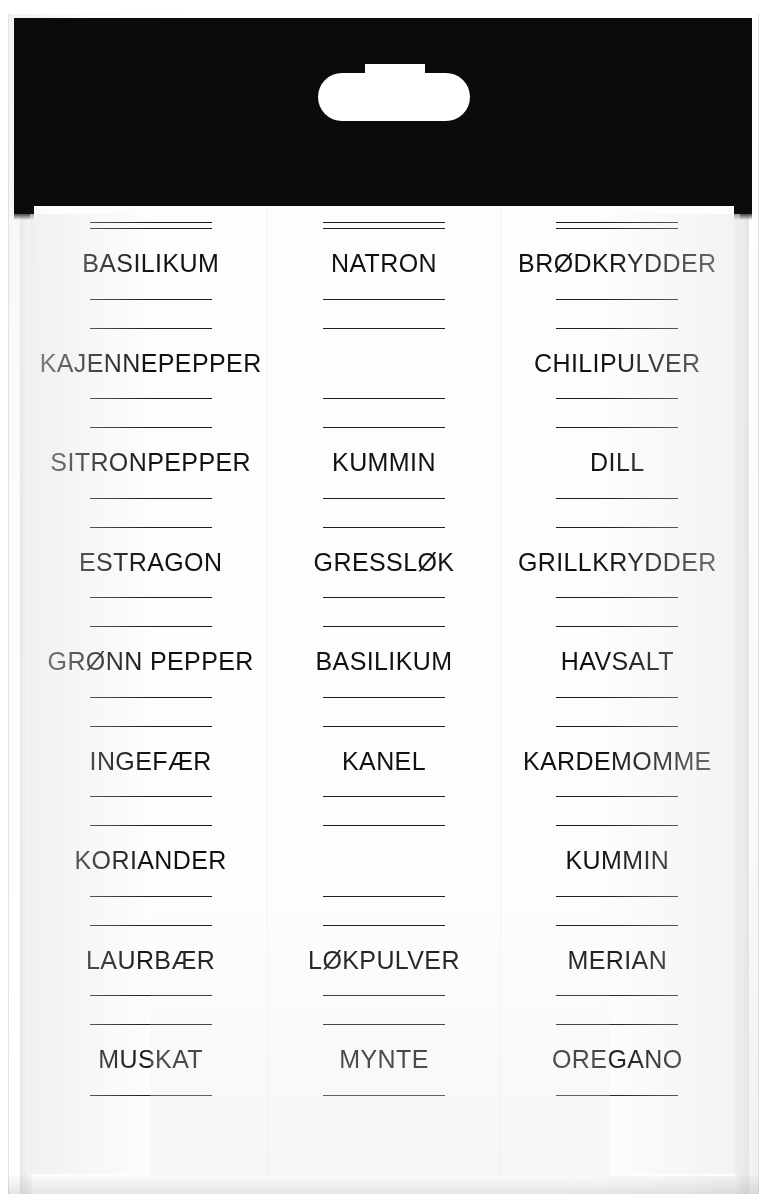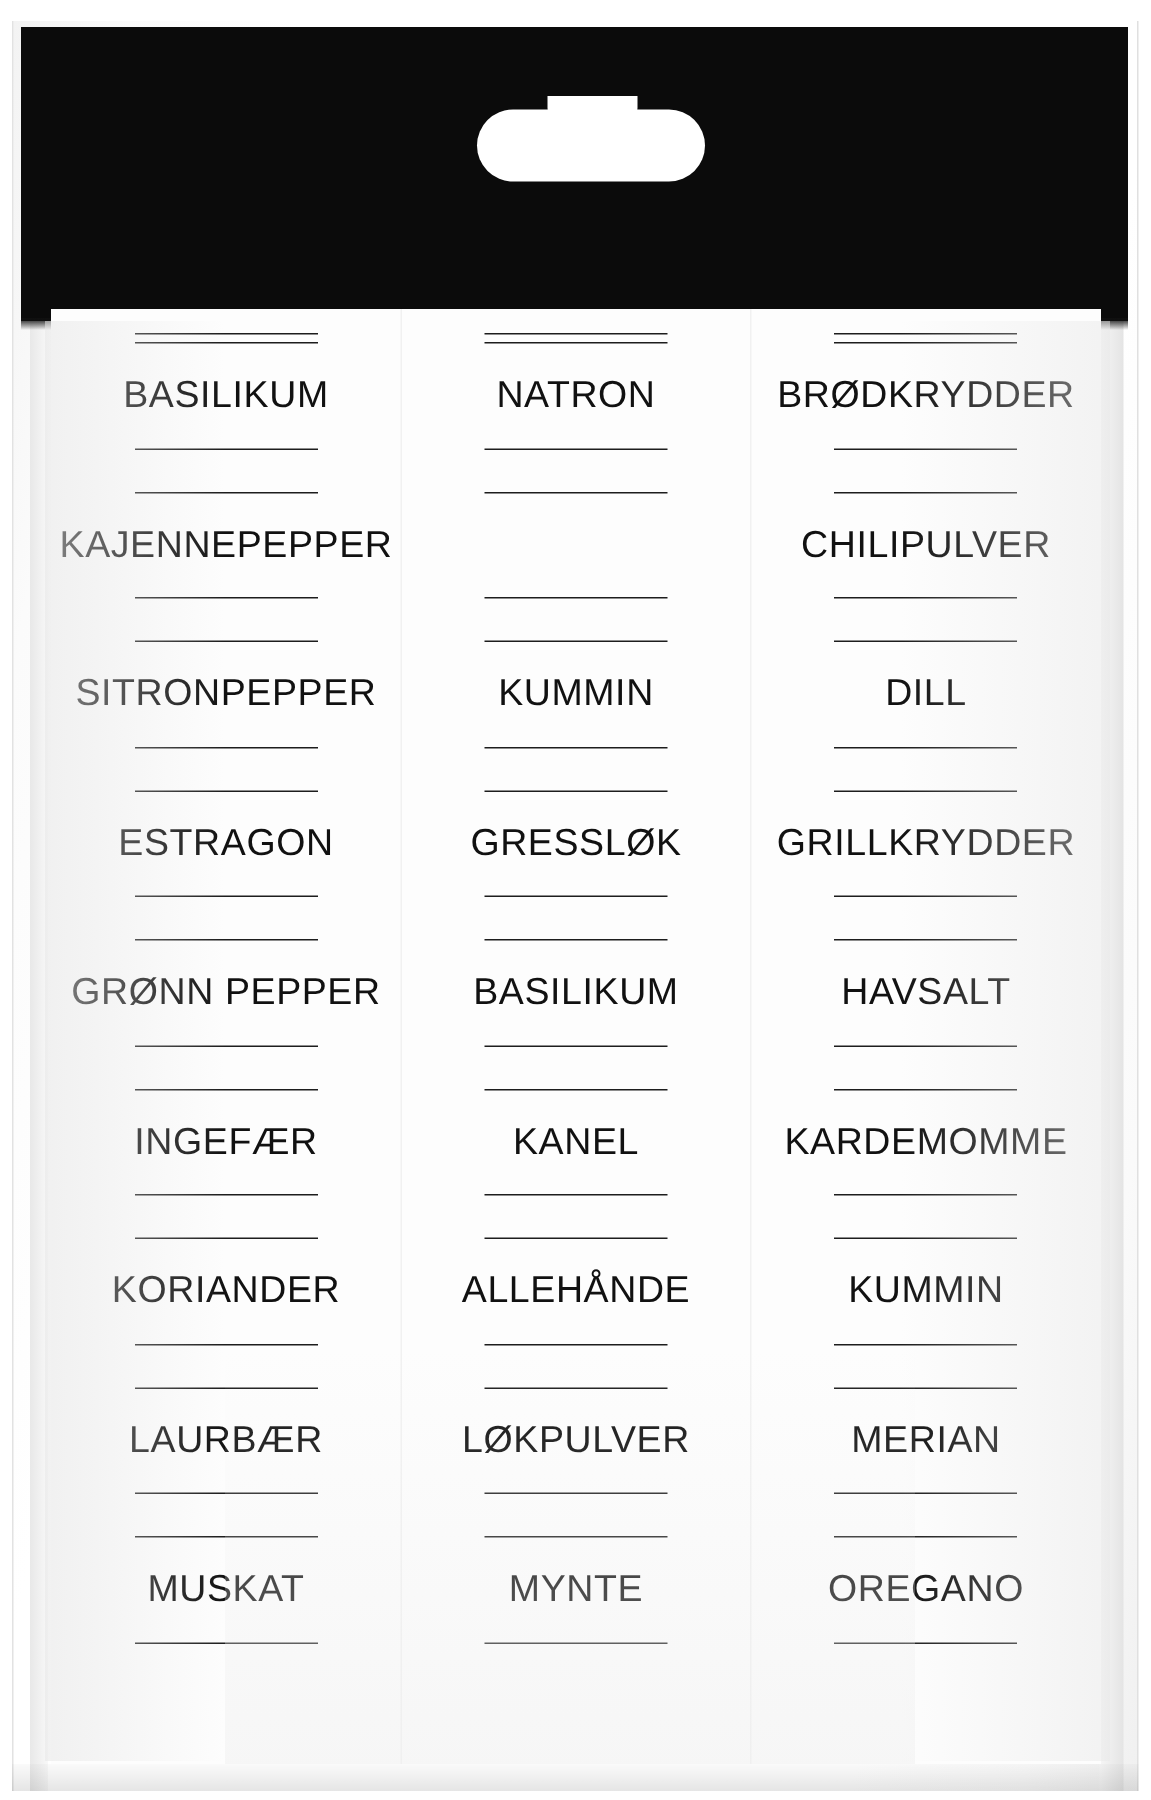--- a/index.html
+++ b/index.html
@@ -327,21 +327,20 @@
         <span class="label-text">KARDEMOMME</span>
         <div class="rule-bottom"></div>
       </div>
       <div class="label-cell">
         <div class="rule-top"></div>
         <span class="label-text">KORIANDER</span>
         <div class="rule-bottom"></div>
       </div>
       <div class="label-cell">
         <div class="rule-top"></div>
-        <span class="label-text">ALLEHÅNDE</span>
         <div class="rule-bottom"></div>
       </div>
       <div class="label-cell">
         <div class="rule-top"></div>
         <span class="label-text">KUMMIN</span>
         <div class="rule-bottom"></div>
       </div>
       <div class="label-cell">
         <div class="rule-top"></div>
         <span class="label-text">LAURBÆR</span>

